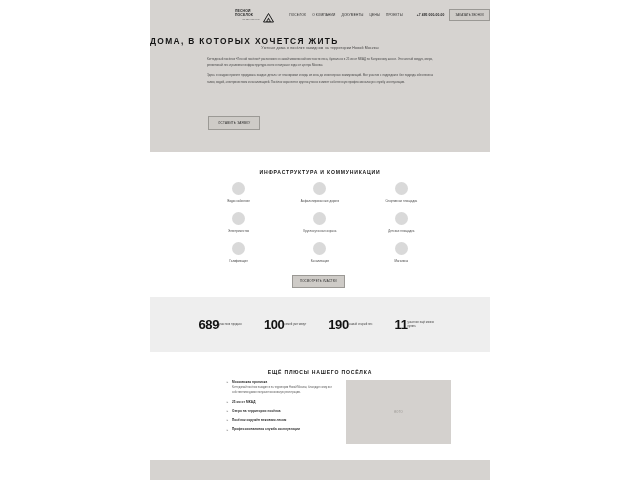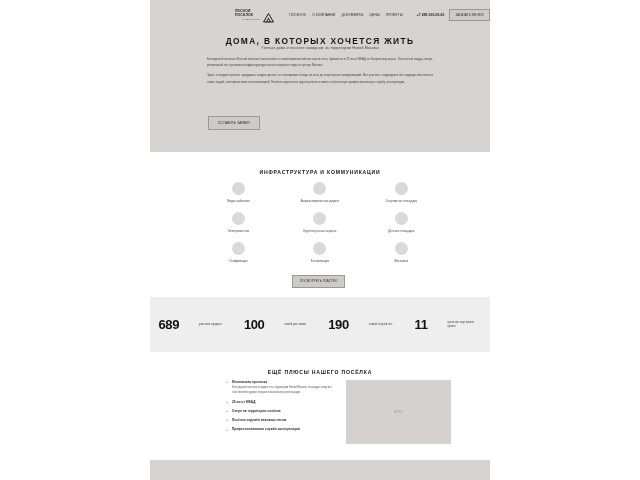--- a/index.html
+++ b/index.html
@@ -36,21 +36,21 @@
   .nav-link{font-size:3.2px;letter-spacing:.18px;color:#262626;white-space:nowrap;cursor:pointer;}
   .nav-right{display:flex;align-items:center;gap:5px;margin-left:14px;}
   .nav-phone{font-size:3.3px;font-weight:bold;letter-spacing:.1px;color:#1b1b1b;white-space:nowrap;}
   .nav-btn{
     border:1px solid #9a9894;background:#cfccc8;
     font-size:2.9px;letter-spacing:.1px;color:#2a2a2a;
     padding:2.6px 5px;white-space:nowrap;cursor:pointer;
   }
 
   .hero-title{
-    position:absolute;left:0;top:30px;width:340px;text-align:center;
+    position:absolute;left:0;top:30px;width:340px;text-align:left;
     font-size:8.4px;font-weight:bold;letter-spacing:1.35px;color:#141414;
   }
   .hero-sub{
     position:absolute;left:0;top:42px;width:340px;text-align:center;
     font-size:3.5px;letter-spacing:.22px;color:#3c3c3c;
   }
   .hero-body{
     position:absolute;left:57px;top:56px;width:226px;
     font-size:2.9px;line-height:2.15;color:#474747;text-align:justify;
   }
@@ -81,21 +81,21 @@
     border:1px solid #9b9995;background:#cecbc7;
     font-size:2.8px;letter-spacing:.2px;color:#232323;
     padding:3.4px 7px;cursor:pointer;white-space:nowrap;
   }
 
   
   .stats{
     position:absolute;left:150px;top:297px;width:340px;height:55px;
     background:#eeeeee;display:flex;align-items:center;justify-content:center;gap:22px;
   }
-  .stat{display:flex;align-items:center;gap:20px;}
+  .stat{display:flex;align-items:center;gap:0;}
   .stat-num{font-size:13px;font-weight:bold;letter-spacing:-.4px;color:#111111;line-height:1;}
   .stat-label{font-size:2.7px;line-height:1.45;color:#3d3d3d;max-width:34px;letter-spacing:.05px;}
 
   
   .pluses{position:absolute;left:150px;top:352px;width:340px;height:108px;background:#ffffff;}
   .pluses .section-title{position:absolute;top:13px;left:0;}
   .plus-list{position:absolute;left:76px;top:28px;width:112px;}
   .plus-row{display:flex;gap:3px;margin-bottom:5px;}
   .plus-bullet{
     width:3px;height:3px;flex:0 0 3px;margin-top:1.1px;

